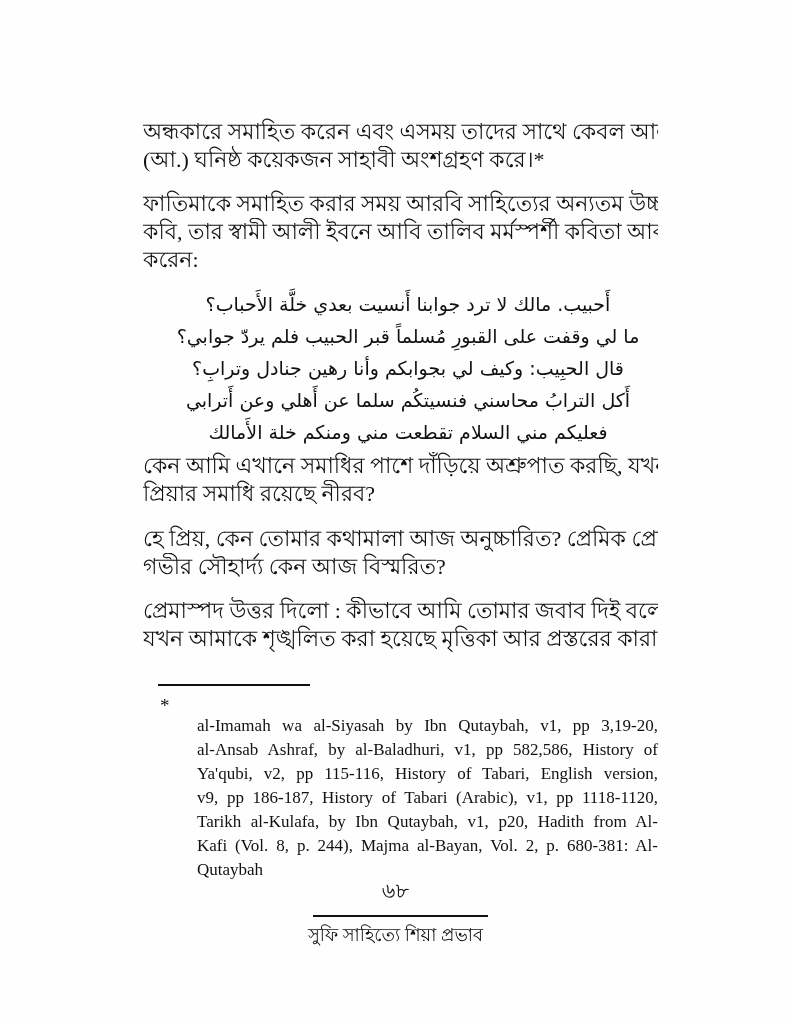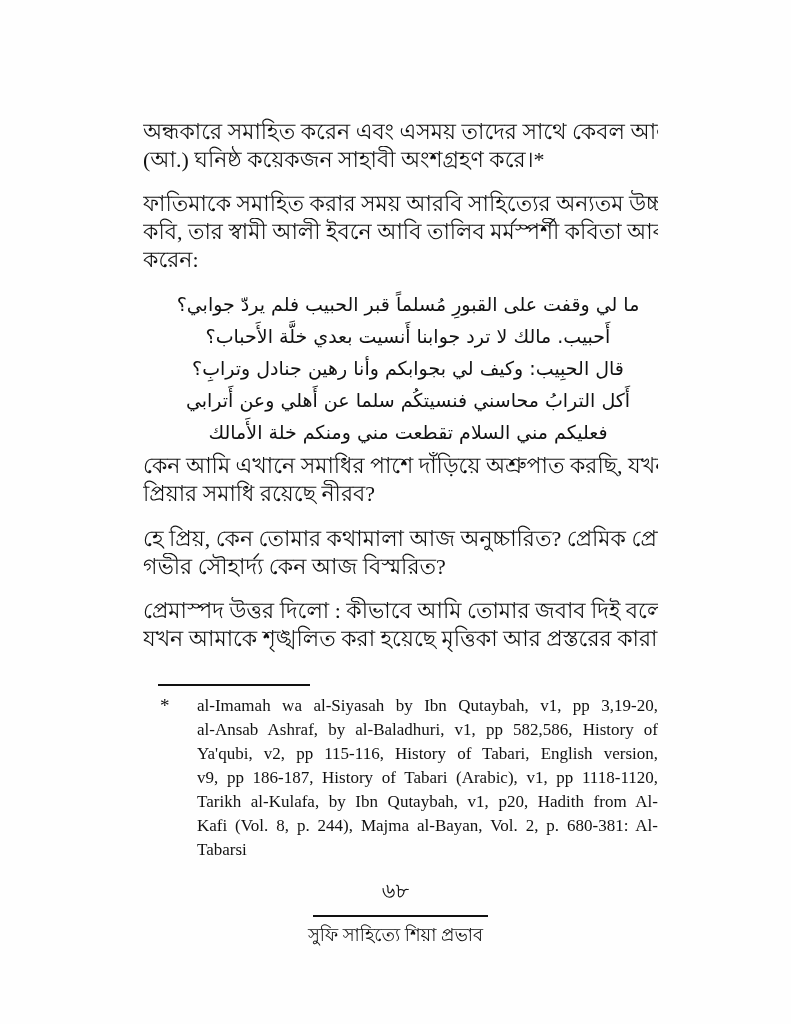--- a/index.html
+++ b/index.html
@@ -70,21 +70,21 @@
     top: 694px;
     width: 498px;
   }
   .fn-star {
     position: absolute;
     left: 0;
     top: 0;
     font-size: 19px;
     line-height: 24px;
   }
-  .fn-text { margin-left: 37px; }
+  .fn-text { margin-left: 37px; margin-top: 20px; }
   .fn-line {
     font-size: 17px;
     line-height: 24px;
     white-space: nowrap;
     overflow: hidden;
     text-align: left;
   }
   .fn-line.full {
     text-align: justify;
     text-align-last: justify;
@@ -128,22 +128,22 @@
     <div class="bn-line lastline">(আ.) ঘনিষ্ঠ কয়েকজন সাহাবী অংশগ্রহণ করে।*</div>
   </section>
 
   <section class="para" id="p2">
     <div class="bn-line full">ফাতিমাকে সমাহিত করার সময় আরবি সাহিত্যের অন্যতম উচ্চাঙ্গ</div>
     <div class="bn-line full">কবি, তার স্বামী আলী ইবনে আবি তালিব মর্মস্পর্শী কবিতা আবৃত্তি</div>
     <div class="bn-line lastline">করেন:</div>
   </section>
 
   <section class="poem">
+    <div class="ar-line">أَحبيب. مالك لا ترد جوابنا أَنسيت بعدي خلَّة الأَحباب؟</div>
     <div class="ar-line">ما لي وقفت على القبورِ مُسلماً قبر الحبيب فلم يردّ جوابي؟</div>
-    <div class="ar-line">أَحبيب. مالك لا ترد جوابنا أَنسيت بعدي خلَّة الأَحباب؟</div>
     <div class="ar-line">قال الحبِيب: وكيف لي بجوابكم وأنا رهين جنادل وترابِ؟</div>
     <div class="ar-line">أَكل الترابُ محاسني فنسيتكُم سلما عن أَهلي وعن أَترابي</div>
     <div class="ar-line">فعليكم مني السلام تقطعت مني ومنكم خلة الأَمالك</div>
   </section>
 
   <section class="para" id="p3">
     <div class="bn-line full">কেন আমি এখানে সমাধির পাশে দাঁড়িয়ে অশ্রুপাত করছি, যখন</div>
     <div class="bn-line lastline">প্রিয়ার সমাধি রয়েছে নীরব?</div>
   </section>
 
@@ -161,21 +161,21 @@
 
   <section class="footnote">
     <span class="fn-star">*</span>
     <div class="fn-text">
       <div class="fn-line full">al-Imamah wa al-Siyasah by Ibn Qutaybah, v1, pp 3,19-20,</div>
       <div class="fn-line full">al-Ansab Ashraf, by al-Baladhuri, v1, pp 582,586, History of</div>
       <div class="fn-line full">Ya'qubi, v2, pp 115-116, History of Tabari, English version,</div>
       <div class="fn-line full">v9, pp 186-187,  History of Tabari (Arabic), v1, pp 1118-1120,</div>
       <div class="fn-line full">Tarikh al-Kulafa, by Ibn Qutaybah, v1, p20, Hadith from Al-</div>
       <div class="fn-line full">Kafi (Vol. 8, p. 244), Majma al-Bayan, Vol. 2, p. 680-381: Al-</div>
-      <div class="fn-line lastline">Tabarsi</div>
+      <div class="fn-line lastline">Qutaybah</div>
     </div>
   </section>
 
   <div class="page-number">৬৮</div>
   <div class="footer-rule"></div>
   <div class="footer-title">সুফি সাহিত্যে শিয়া প্রভাব</div>
 
 </div>
 
 </body></html>

